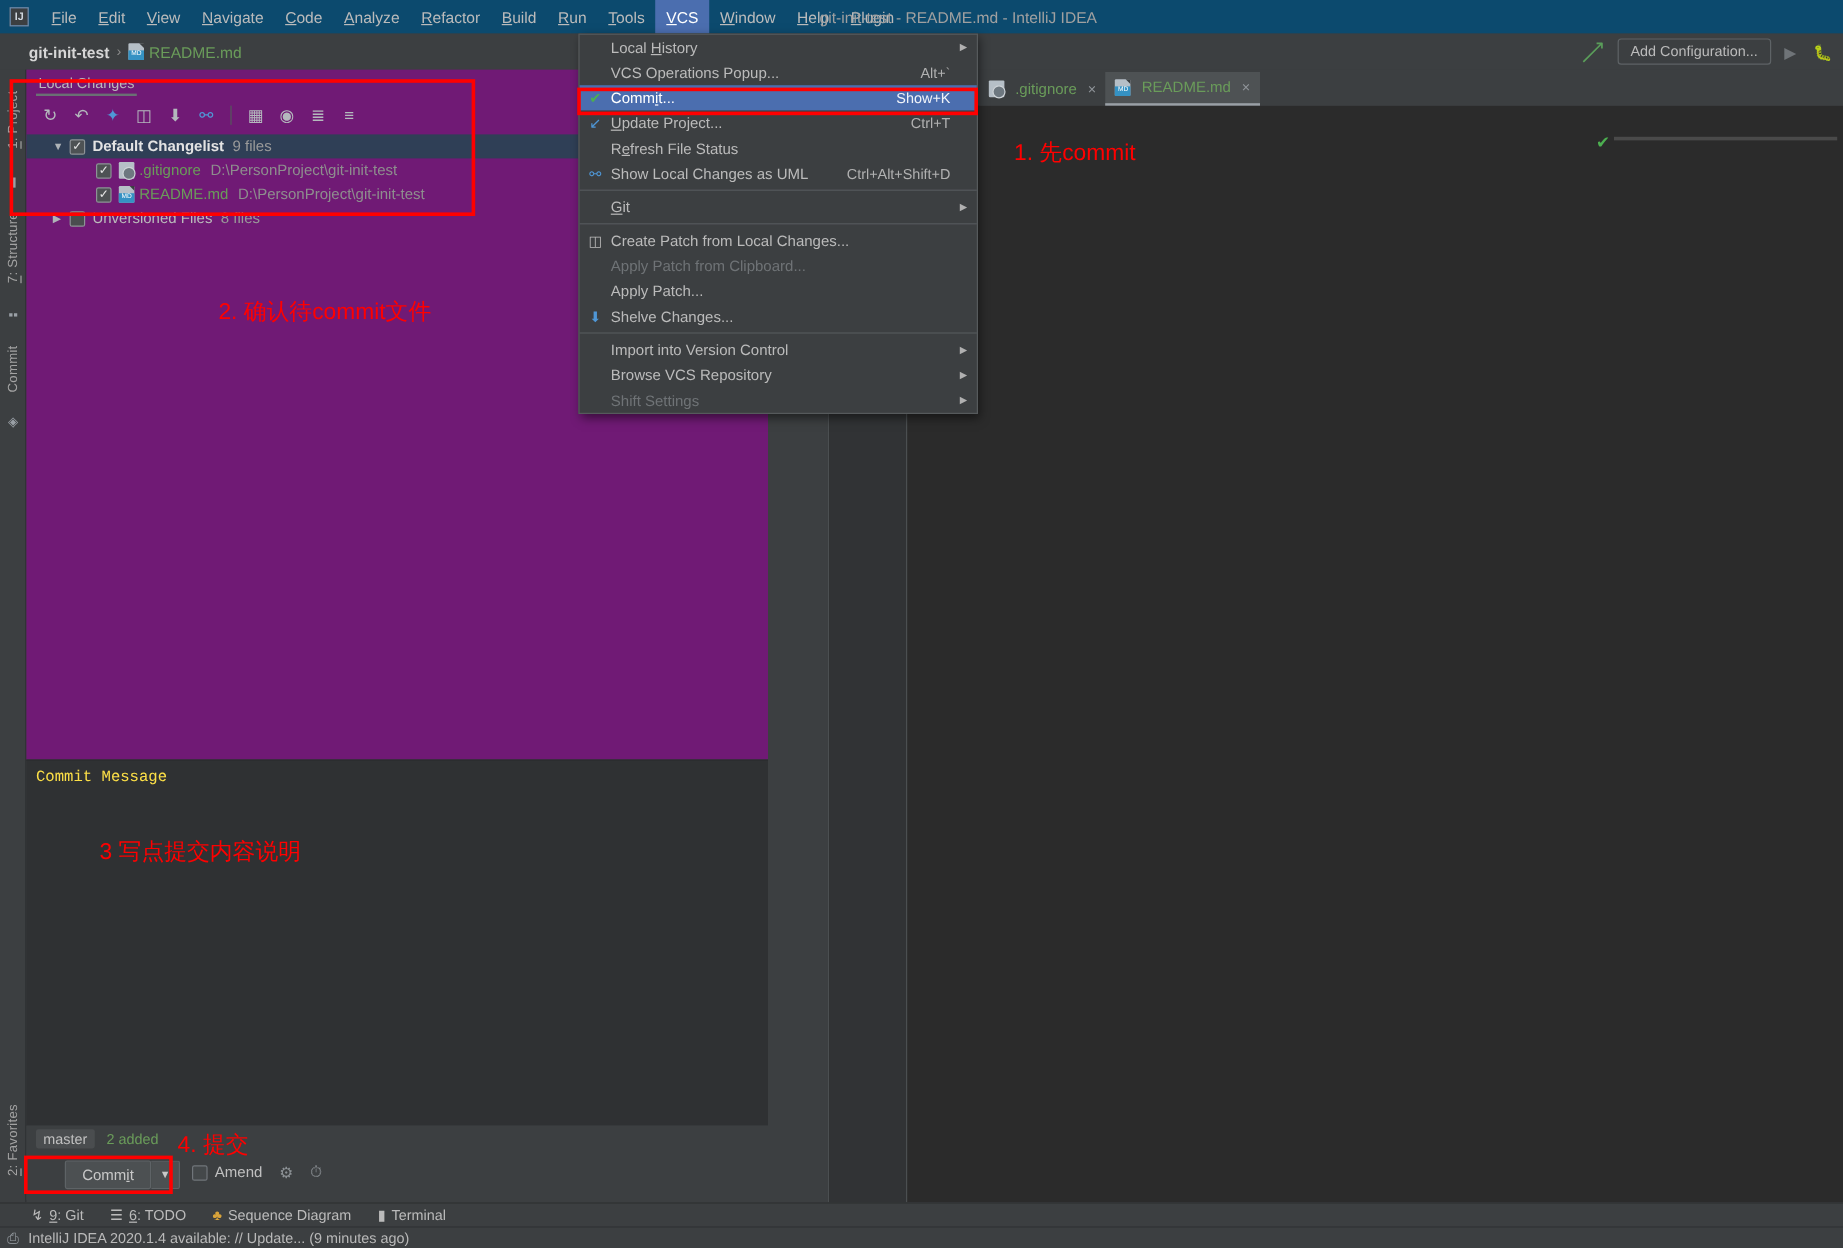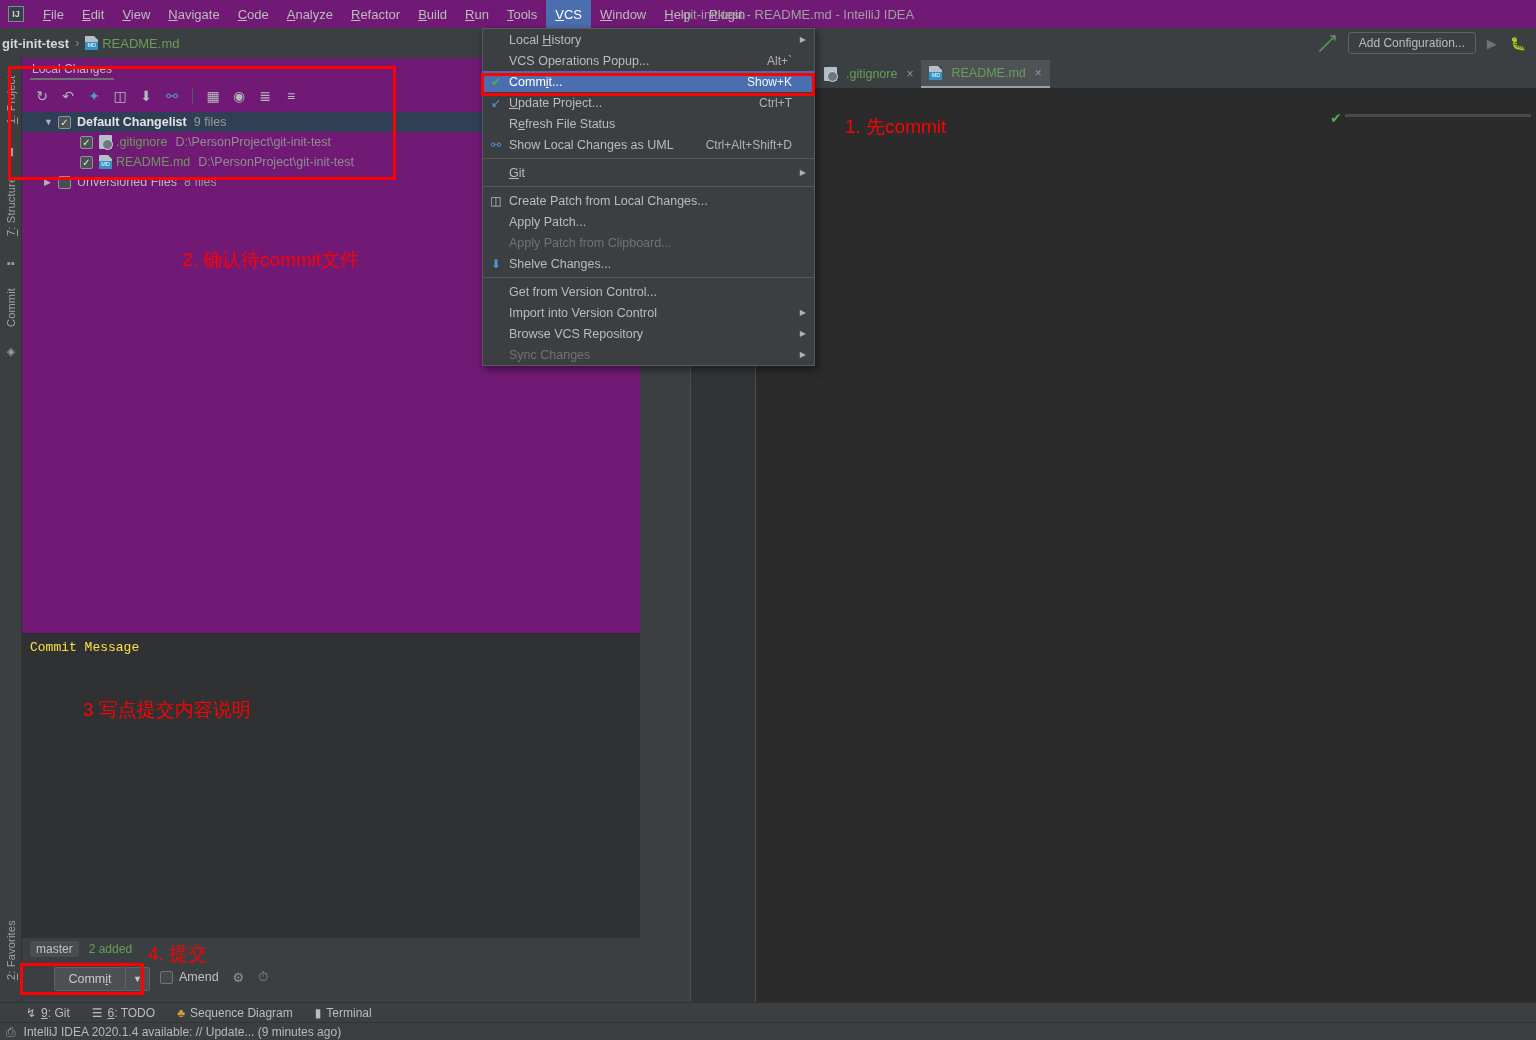--- a/index.html
+++ b/index.html
@@ -7,21 +7,21 @@
     width: 1536px; height: 1040px;
     background: #3c3f41;
     font-family: "Liberation Sans", sans-serif;
     overflow: hidden;
   }
   #app { position: relative; width: 1536px; height: 1040px; background: #3c3f41; }
 
   
   .titlebar {
     position: absolute; left: 0; top: 0; width: 1536px; height: 28px;
-    background: #701a75; display: flex; align-items: center;
+    background: #0c4a6e; display: flex; align-items: center;
   }
   .ij-logo {
     width: 16px; height: 16px; margin-left: 8px; margin-right: 10px;
     background: #3c3f41; border: 1px solid #6b8fb3;
     color: #cfd6dd; font-size: 9px; font-weight: bold;
     display: flex; align-items: center; justify-content: center;
     font-family: "Liberation Sans", sans-serif;
   }
   .menubar { display: flex; align-items: center; height: 28px; }
   .menu-item {
@@ -35,21 +35,21 @@
     display: flex; align-items: center;
     font-size: 13px; color: #a0a0a0; white-space: nowrap;
   }
 
   
   .navbar {
     position: absolute; left: 0; top: 28px; width: 1536px; height: 30px;
     background: #3c3f41; display: flex; align-items: center;
   }
   .crumb { display: flex; align-items: center; font-size: 13px; }
-  .crumb-root { color: #d6d6d6; font-weight: bold; margin-left: 2px; }
+  .crumb-root { color: #d6d6d6; font-weight: bold; margin-left: 24px; }
   .crumb-sep { color: #8a8a8a; margin: 0 6px; font-size: 12px; }
   .crumb-file { color: #6a9c5a; }
   .md-icon {
     width: 13px; height: 14px; position: relative; margin-right: 4px;
     background: #b6bfc7; border-radius: 1px;
   }
   .md-icon::after {
     content: "MD"; position: absolute; left: 0; bottom: 0;
     width: 13px; height: 8px; background: #3592c4; color: #fff;
     font-size: 5.5px; font-family: "Liberation Sans", sans-serif;
@@ -494,44 +494,41 @@
     <div class="msep"></div>
     <div class="mrow">
       <span><u>G</u>it</span>
       <span class="arrow">▶</span>
     </div>
     <div class="msep"></div>
     <div class="mrow">
       <span class="mico">◫</span>
       <span>Create Patch from Local Changes...</span>
     </div>
-    <div class="mrow">
-      <span>Apply Patch...</span>
-    </div>
     <div class="mrow dim">
       <span>Apply Patch from Clipboard...</span>
     </div>
     <div class="mrow">
+      <span>Apply Patch...</span>
+    </div>
+    <div class="mrow">
       <span class="mico" style="color:#4f97d6;">⬇</span>
       <span>Shelve Changes...</span>
     </div>
     <div class="msep"></div>
     <div class="mrow">
-      <span>Get from Version Control...</span>
-    </div>
-    <div class="mrow">
       <span>Import into Version Control</span>
       <span class="arrow">▶</span>
     </div>
     <div class="mrow">
       <span>Browse VCS Repository</span>
       <span class="arrow">▶</span>
     </div>
     <div class="mrow dim">
-      <span>Sync Changes</span>
+      <span>Shift Settings</span>
       <span class="arrow">▶</span>
     </div>
   </div>
 
   <div class="status-tabs">
     <div class="stab">
       <span>↯</span>
         <span><u>9</u>: Git</span>
     </div>
     <div class="stab">

